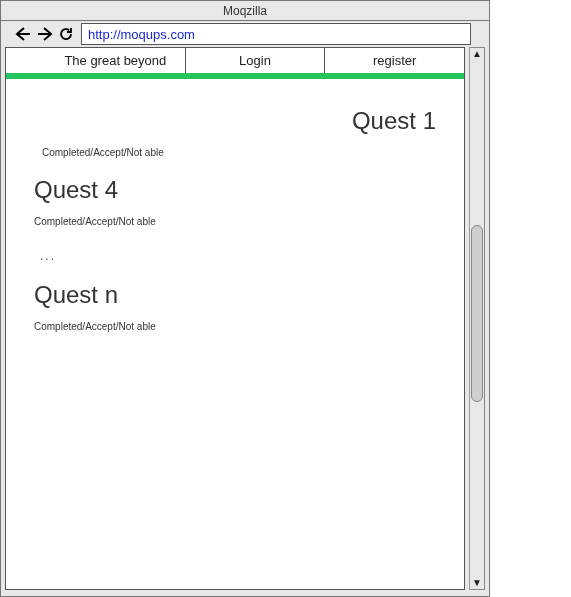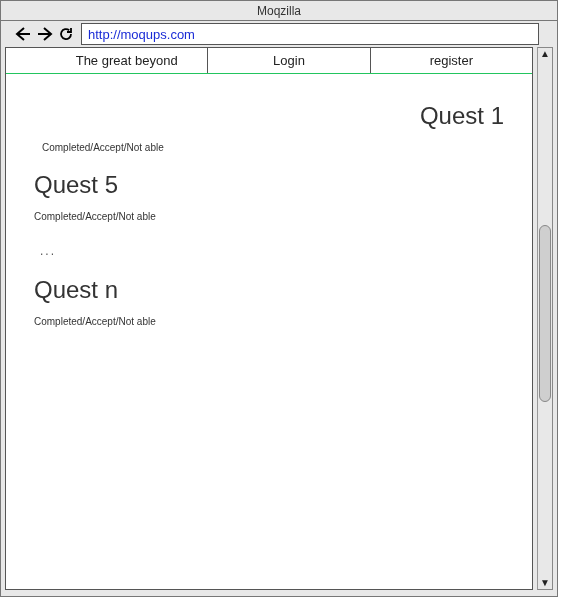--- a/index.html
+++ b/index.html
@@ -4,21 +4,21 @@
 <style>
   * { box-sizing: border-box; }
   body {
     margin: 0;
     font-family: Arial, Helvetica, sans-serif;
     font-size: 13px;
     background: #fff;
     color: #000;
   }
   .window {
-    width: 558px;
+    width: 490px;
     height: 597px;
     border: 1px solid #777;
     background: #e8e8e8;
     display: flex;
     flex-direction: column;
   }
   .titlebar {
     height: 20px;
     background: #e8e8e8;
     border-bottom: 1px solid #777;
@@ -65,21 +65,21 @@
   .page {
     flex: 1;
     background: #fff;
     border: 1px solid #555;
     display: flex;
     flex-direction: column;
     overflow: hidden;
   }
   .tabs {
     display: flex;
-    border-bottom: 1px solid #22c55e;
+    border-bottom: 6px solid #22c55e;
     padding-left: 40px;
   }
   .tab {
     flex: 1;
     text-align: center;
     padding: 5px 0;
     font-size: 13px;
     border-right: 1px solid #555;
     cursor: pointer;
     color: #222;
@@ -174,21 +174,21 @@
     <div class="page">
       <div class="tabs">
         <div class="tab">The great beyond</div>
         <div class="tab">Login</div>
         <div class="tab">register</div>
       </div>
       <div class="content">
         <div class="quest-title">Quest 1</div>
         <div class="quest-status q1-status">Completed/Accept/Not able</div>
 
-        <div class="quest-title">Quest 5</div>
+        <div class="quest-title">Quest 4</div>
         <div class="quest-status">Completed/Accept/Not able</div>
 
         <div class="ellips">...</div>
 
         <div class="quest-title">Quest n</div>
         <div class="quest-status">Completed/Accept/Not able</div>
       </div>
     </div>
 
     <div class="vscroll">

